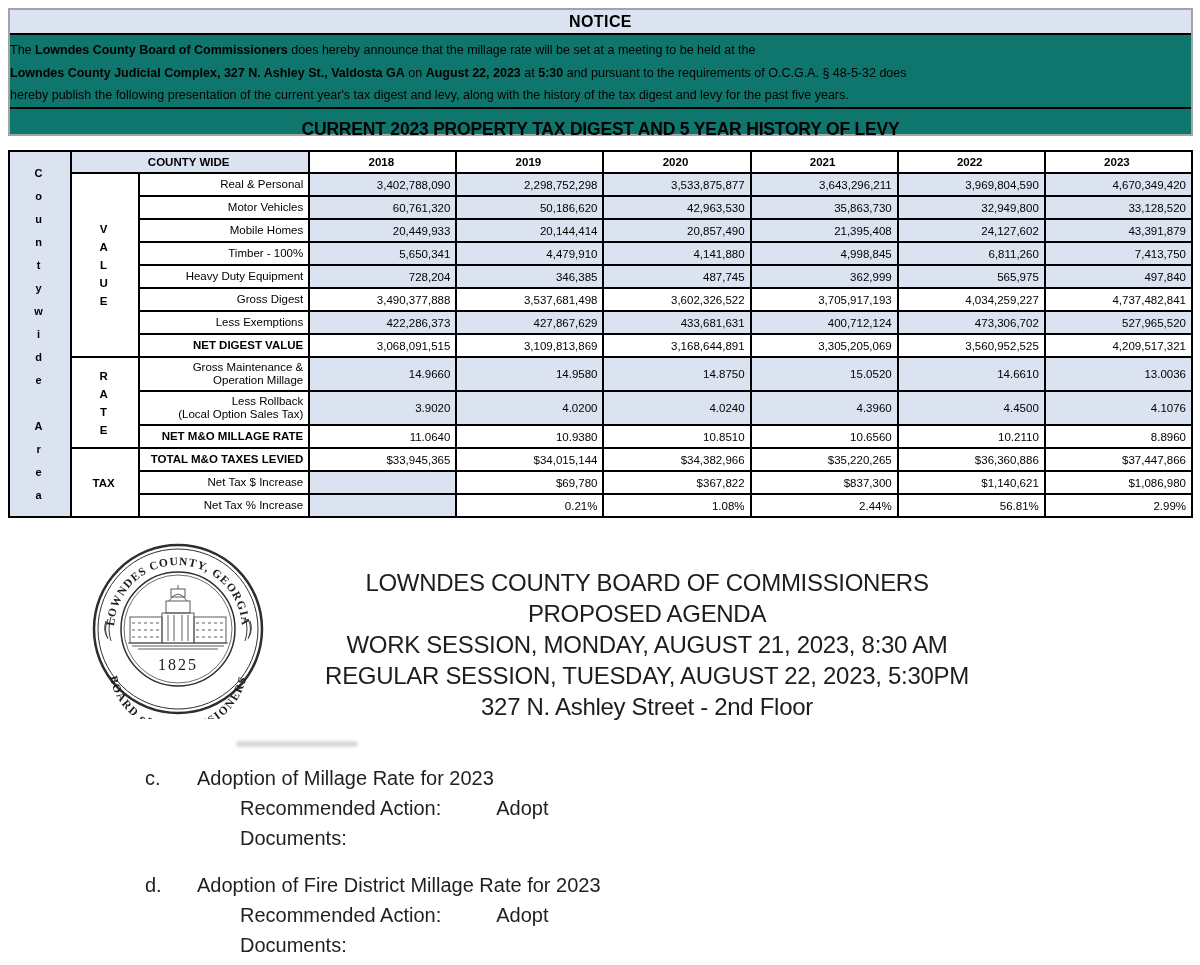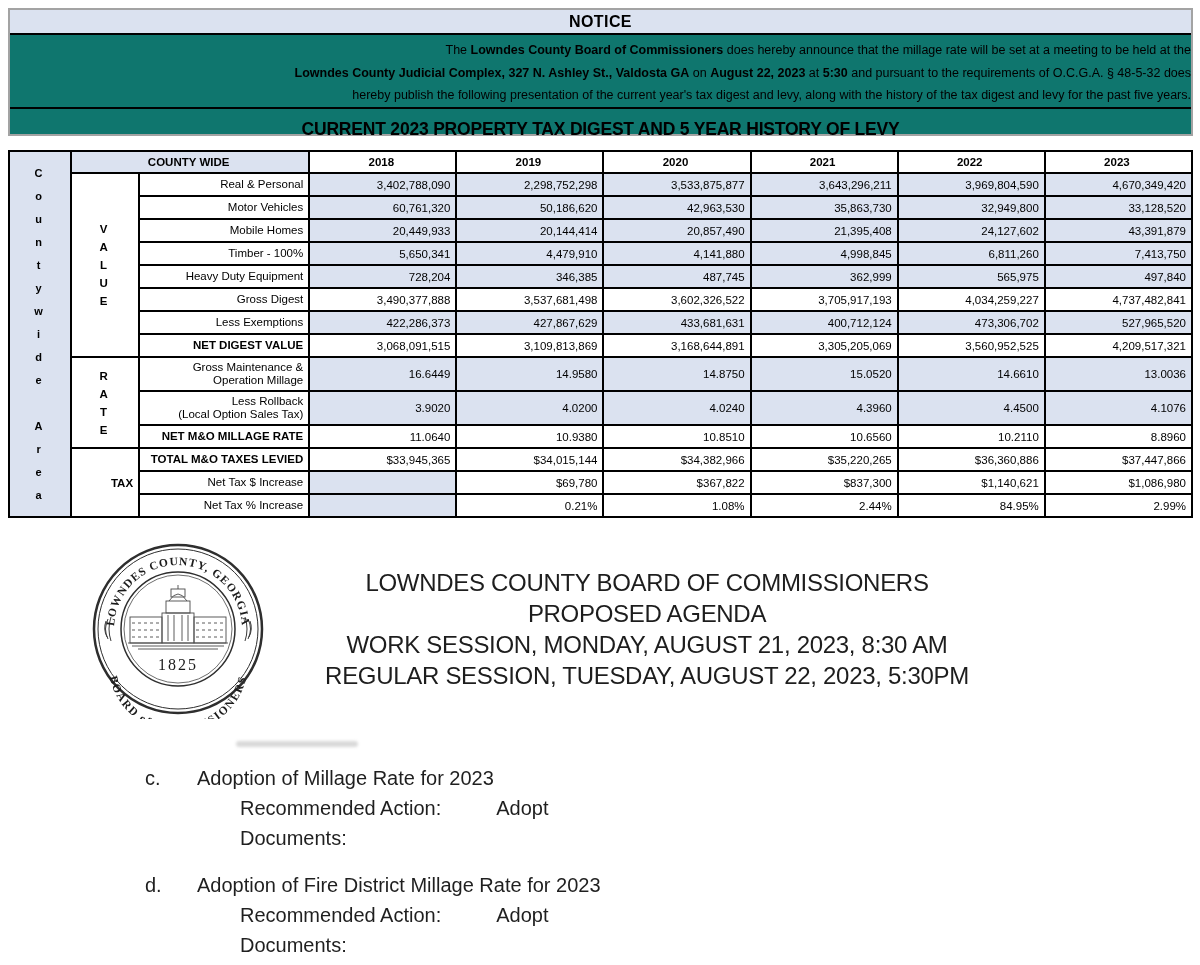--- a/index.html
+++ b/index.html
@@ -3,37 +3,37 @@
 <meta charset="utf-8">
 <style>
   html,body{margin:0;padding:0;}
   body{width:1200px;height:965px;background:#fff;position:relative;
        font-family:"Liberation Sans",sans-serif;color:#000;overflow:hidden;}
 
   
   .topbox{position:absolute;left:8px;top:8px;width:1181px;border:2px solid #a3a3a3;background:#0f766e;}
   .nbar{height:23px;background:#dbe2f0;border-bottom:2px solid #000;text-align:center;
         font-weight:bold;font-size:16px;line-height:23px;letter-spacing:.4px;}
-  .nbody{height:68px;border-bottom:2px solid #000;text-align:right;font-size:12.5px;padding-top:4px;}
+  .nbody{height:68px;border-bottom:2px solid #000;text-align:left;font-size:12.5px;padding-top:4px;}
   .nbody p{margin:0;line-height:22.5px;}
   .ntitle{height:25px;line-height:41px;text-align:center;font-weight:bold;font-size:17.5px;letter-spacing:-.2px;}
 
   
   table.digest{position:absolute;left:8px;top:150px;width:1185px;border-collapse:collapse;
                table-layout:fixed;border:2px solid #000;}
   table.digest td{border:2px solid #000;font-size:11.5px;padding:0 5px 0 2px;overflow:hidden;vertical-align:middle;}
   tr.rr{height:23px;}
   tr.rh{height:22px;}
   tr.tall{height:34px;}
   td.cw{background:#dbe2f0;text-align:center;}
   .cw-stack div{height:23px;line-height:23px;font-weight:bold;font-size:11px;}
   .cw-stack .stack-gap{height:23px;}
   td.sec{text-align:center;background:#fff;}
   .sec-stack div{height:18px;line-height:18px;font-weight:bold;font-size:11.5px;}
-  td.sec-tax{text-align:right;font-weight:bold;font-size:11.5px;background:#fff;}
+  td.sec-tax{text-align:center;font-weight:bold;font-size:11.5px;background:#fff;}
   td.grp{text-align:center;font-weight:bold;font-size:12.5px;}
   td.yr{text-align:center;font-weight:bold;font-size:13px;background:#fff;border-radius:8px;}
   td.lbl{text-align:right;white-space:pre-line;line-height:13.5px;background:#fff;}
   td.lbl.b{font-weight:bold;}
   td.val{text-align:right;background:#fff;}
   .sh{background:#dbe2f0 !important;}
 
   
   .seal{position:absolute;left:92px;top:541px;}
   .agenda-head{position:absolute;left:287px;top:567px;width:720px;text-align:center;
@@ -188,21 +188,21 @@
     <td class="sec" rowspan="3">
           <div class="sec-stack">
             <div>R</div>
             <div>A</div>
             <div>T</div>
             <div>E</div>
           </div>
         </td>
     <td class="lbl">Gross Maintenance &amp;
 Operation Millage</td>
-    <td class="val sh">16.6449</td>
+    <td class="val sh">14.9660</td>
     <td class="val sh">14.9580</td>
     <td class="val sh">14.8750</td>
     <td class="val sh">15.0520</td>
     <td class="val sh">14.6610</td>
     <td class="val sh">13.0036</td>
   </tr>
   <tr class="tall">
     <td class="lbl">Less Rollback
 (Local Option Sales Tax)</td>
     <td class="val sh">3.9020</td>
@@ -239,21 +239,21 @@
     <td class="val">$837,300</td>
     <td class="val">$1,140,621</td>
     <td class="val">$1,086,980</td>
   </tr>
   <tr class="rr">
     <td class="lbl">Net Tax % Increase</td>
     <td class="val sh"></td>
     <td class="val">0.21%</td>
     <td class="val">1.08%</td>
     <td class="val">2.44%</td>
-    <td class="val">84.95%</td>
+    <td class="val">56.81%</td>
     <td class="val">2.99%</td>
   </tr>
   </tbody>
 </table>
 
 <svg class="seal" width="172" height="178" viewBox="0 0 172 178">
   <defs>
     <path id="sealTop" d="M 24,104 A 64 64 0 1 1 148,104" fill="none"></path>
     <path id="sealBot" d="M 20,98 A 70 70 0 1 0 152,98" fill="none"></path>
   </defs>
@@ -298,20 +298,21 @@
   <text font-family="Liberation Serif, serif" font-size="11.5" font-weight="bold" fill="#1b1b1b" letter-spacing="1.5">
     <textPath href="#sealBot" startOffset="50%" text-anchor="middle">BOARD of COMMISSIONERS</textPath>
   </text>
 </svg>
 
 <div class="agenda-head">
   <div>LOWNDES COUNTY BOARD OF COMMISSIONERS</div>
   <div>PROPOSED AGENDA</div>
   <div>WORK SESSION, MONDAY, AUGUST 21, 2023, 8:30 AM</div>
   <div>REGULAR SESSION, TUESDAY, AUGUST 22, 2023, 5:30PM</div>
+  <div>327 N. Ashley Street - 2nd Floor</div>
 </div>
 
 <div class="smudge"></div>
 
 <div class="items">
   <div class="item">
     <div class="item-head">
       <span class="item-letter">c.</span>
       <span>Adoption of Millage Rate for 2023</span>
     </div>

